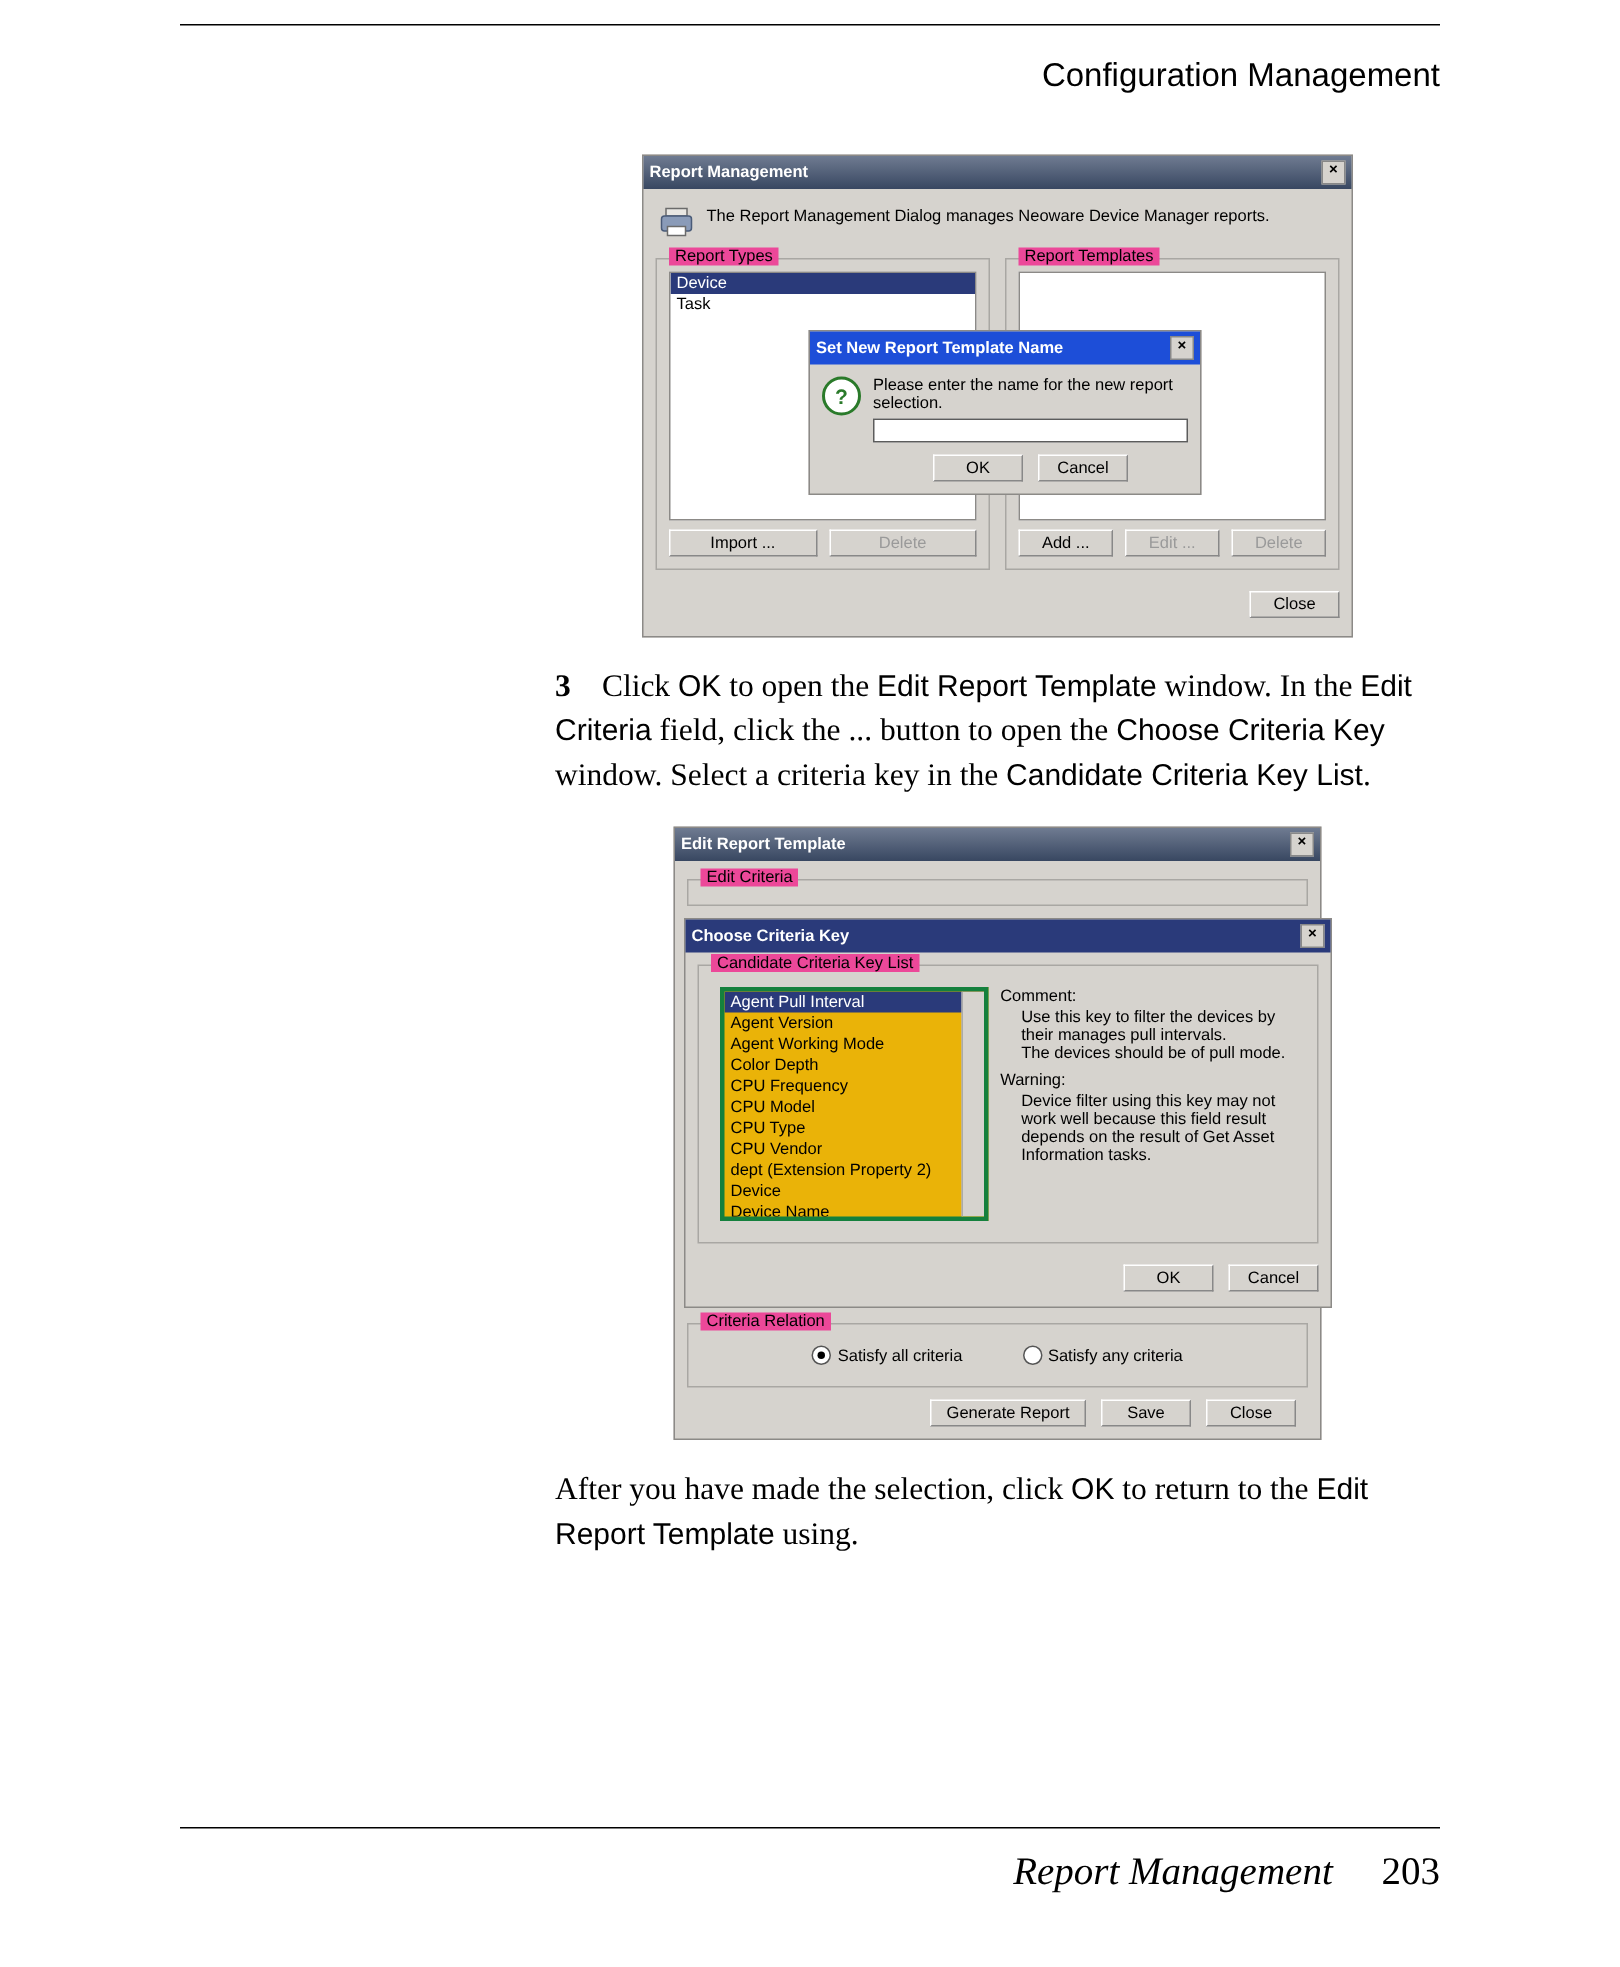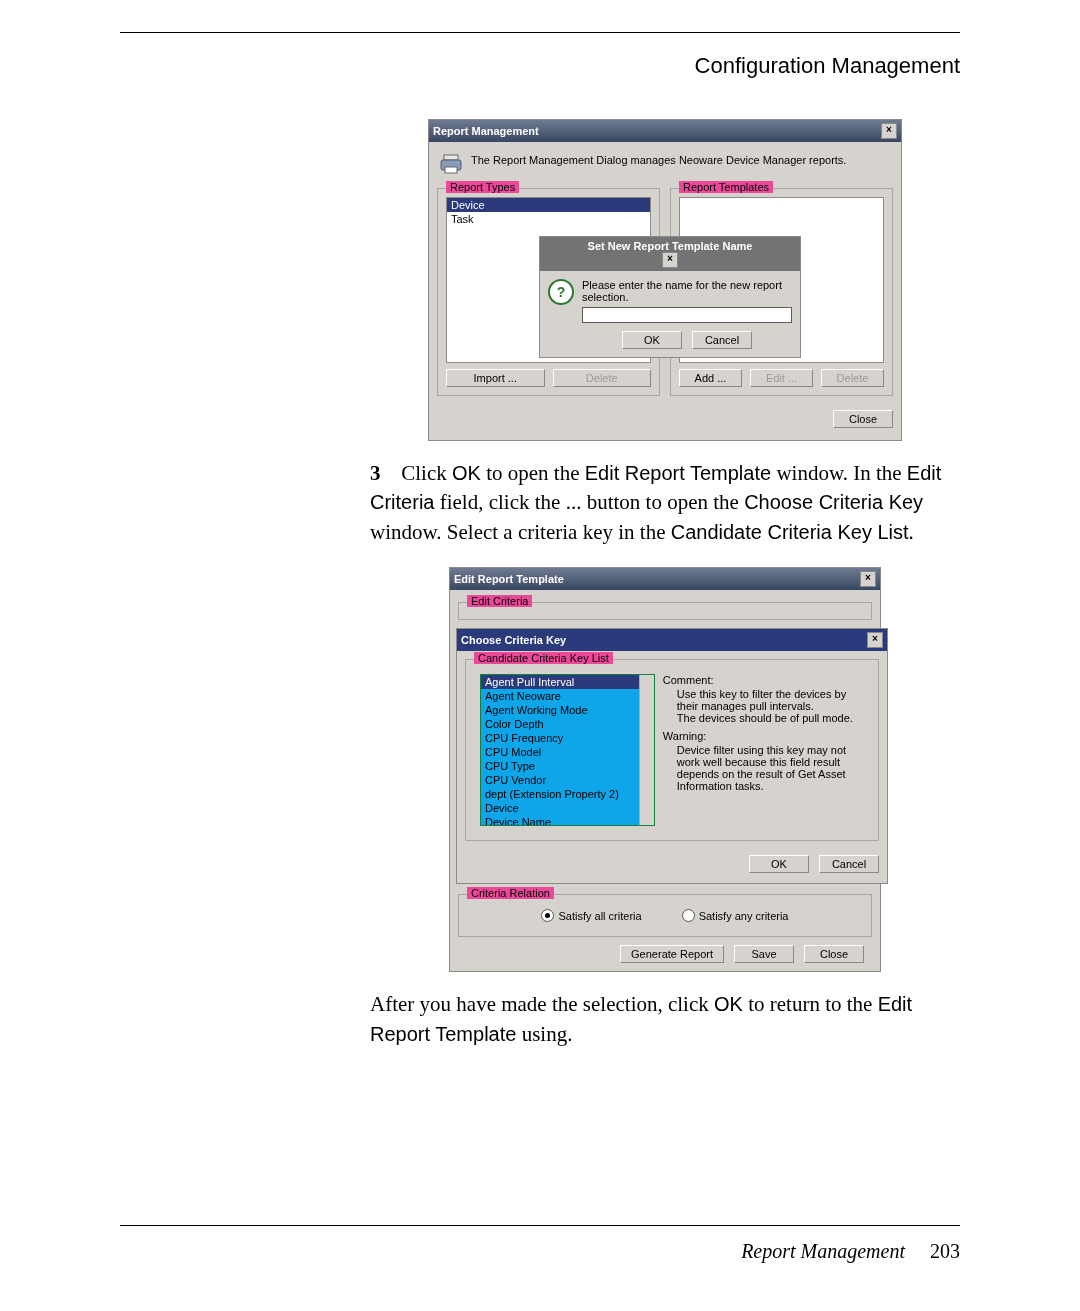--- a/index.html
+++ b/index.html
@@ -8,21 +8,21 @@
     background: #fff;
     font-family: "Times New Roman", Times, serif;
     color: #000;
     width: 1080px;
   }
   .page {
     width: 1080px;
     min-height: 1311px;
     position: relative;
     box-sizing: border-box;
-    padding: 32px 120px 40px 120px;
+    padding: 16px 120px 40px 120px;
   }
   hr.rule {
     border: none;
     border-top: 1px solid #000;
     margin: 0;
   }
   .running-head {
     text-align: right;
     font-size: 22px;
     margin: 20px 0 40px 0;
@@ -191,22 +191,21 @@
   #modal-name {
     position: absolute;
     left: 110px;
     top: 116px;
     width: 260px;
     background: #d6d3ce;
     border: 1px solid #8c8a87;
     z-index: 5;
   }
   #modal-name .titlebar {
-    background: #737373;
-    flex-direction: column;
+    background: #1d4ed8;
   }
   #modal-name .mbody {
     display: flex;
     gap: 8px;
     padding: 8px;
     align-items: flex-start;
   }
   .qmark-icon {
     width: 22px; height: 22px;
     border: 2px solid #2a7a2a;
@@ -239,22 +238,22 @@
   #shot2 .inner-dialog .titlebar { background: #2a3a7a; }
   #shot2 .candidate-row {
     display: flex;
     gap: 8px;
     padding: 6px;
   }
   #shot2 .keylist {
     width: 45%;
     height: 150px;
     overflow: hidden;
-    background: #0ea5e9;
-    border: 1px solid #15803d;
+    background: #eab308;
+    border: 3px solid #15803d;
     position: relative;
   }
   #shot2 .keylist .scroll-bar {
     position: absolute;
     right: 0;
     top: 0;
     bottom: 0;
     width: 14px;
     background: #d6d3ce;
     border-left: 1px solid #aaa;
@@ -323,21 +322,21 @@
   }
 
   .footer {
     position: absolute;
     bottom: 48px;
     left: 120px;
     right: 120px;
   }
   .footline {
     text-align: right;
-    font-size: 20px;
+    font-size: 26px;
     margin-top: 14px;
   }
   .footline em { font-style: italic; }
 </style>
 </head>
 <body>
 
 <div class="page">
   <hr class="rule">
   <div class="running-head">Configuration Management</div>
@@ -439,21 +438,21 @@
           <div class="titlebar">
             <span class="title-text">Choose Criteria Key</span>
             <span class="close-x">×</span>
           </div>
 
           <div class="group" style="margin:8px;">
             <span class="legend">Candidate Criteria Key List</span>
             <div class="candidate-row">
               <div class="keylist">
                 <div class="sel">Agent Pull Interval</div>
-                <div class="opt">Agent Neoware</div>
+                <div class="opt">Agent Version</div>
                 <div class="opt">Agent Working Mode</div>
                 <div class="opt">Color Depth</div>
                 <div class="opt">CPU Frequency</div>
                 <div class="opt">CPU Model</div>
                 <div class="opt">CPU Type</div>
                 <div class="opt">CPU Vendor</div>
                 <div class="opt">dept  (Extension Property 2)</div>
                 <div class="opt">Device</div>
                 <div class="opt">Device Name</div>
 

